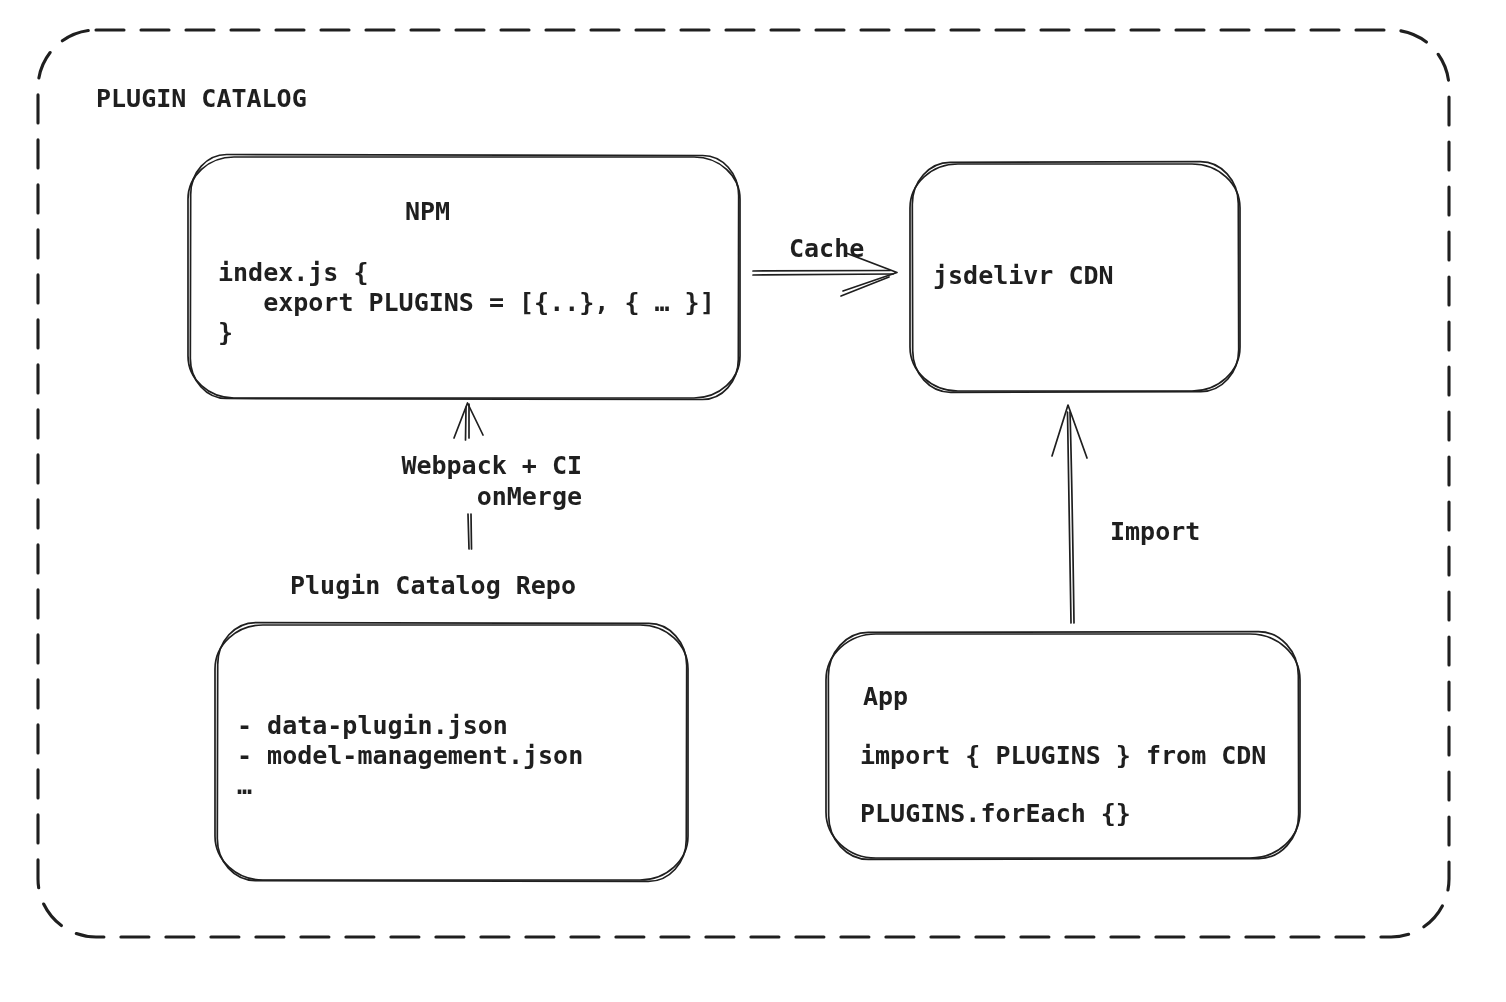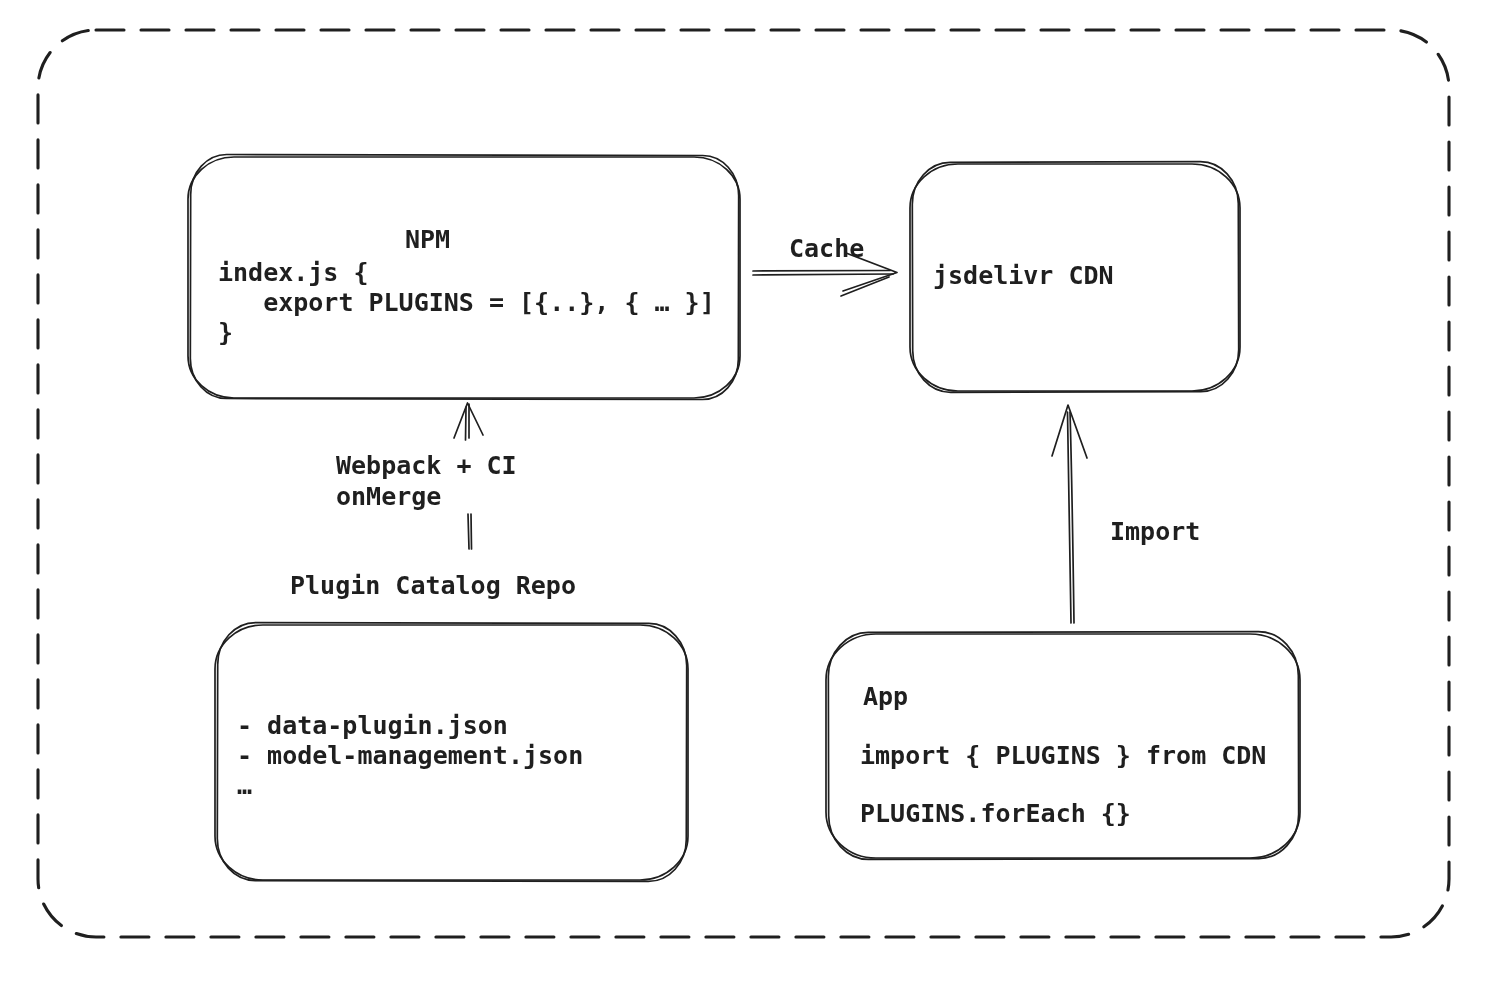--- a/index.html
+++ b/index.html
@@ -20,25 +20,25 @@
     position: absolute;
     font-family: "DejaVu Sans Mono", "Liberation Mono", monospace;
     font-weight: 600;
     font-size: 25px;
     line-height: 30px;
     color: #1f1f1f;
     white-space: pre;
     letter-spacing: 0px;
   }
   .title        { left: 96px;  top: 84px;  }
-  .npm-title    { left: 405px; top: 197px; margin-top: 28px; }
+  .npm-title    { left: 405px; top: 197px; }
   .npm-code     { left: 218px; top: 258px; }
   .cache-label  { left: 789px; top: 204px; margin-top: 30px; }
   .cdn-title    { left: 933px; top: 261px; text-align: right; }
-  .build-label  { left: 336px; top: 450px; width: 262px; text-align: left; line-height: 31px; }
+  .build-label  { left: 320px; top: 450px; width: 262px; text-align: right; line-height: 31px; }
   .repo-label   { left: 290px; top: 571px; }
   .repo-files   { left: 225px; top: 711px; margin-left: 12px; }
   .app-title    { left: 863px; top: 682px; }
   .app-code-1   { left: 860px; top: 741px; }
   .app-code-2   { left: 860px; top: 799px; }
   .import-label { left: 1110px; top: 517px; }
 </style>
 </head>
 <body>
 
@@ -85,20 +85,21 @@
       <path d="M471 514 L471.5 549"></path>
     </g>
 
     <g>
       <path d="M1071 623 C 1070 550, 1069 480, 1067.5 412"></path>
       <path d="M1074 623 C 1073 550, 1072 480, 1070 412"></path>
       <path d="M1052 456 L1068 405 L1087 458"></path>
     </g>
   </svg>
 
+  <div class="t title">PLUGIN CATALOG</div>
 
   <div class="t npm-title">NPM</div>
   <div class="t npm-code">index.js {
    export PLUGINS = [{..}, { … }]
 }</div>
 
   <div class="t cache-label">Cache</div>
 
   <div class="t cdn-title">jsdelivr CDN</div>
 

